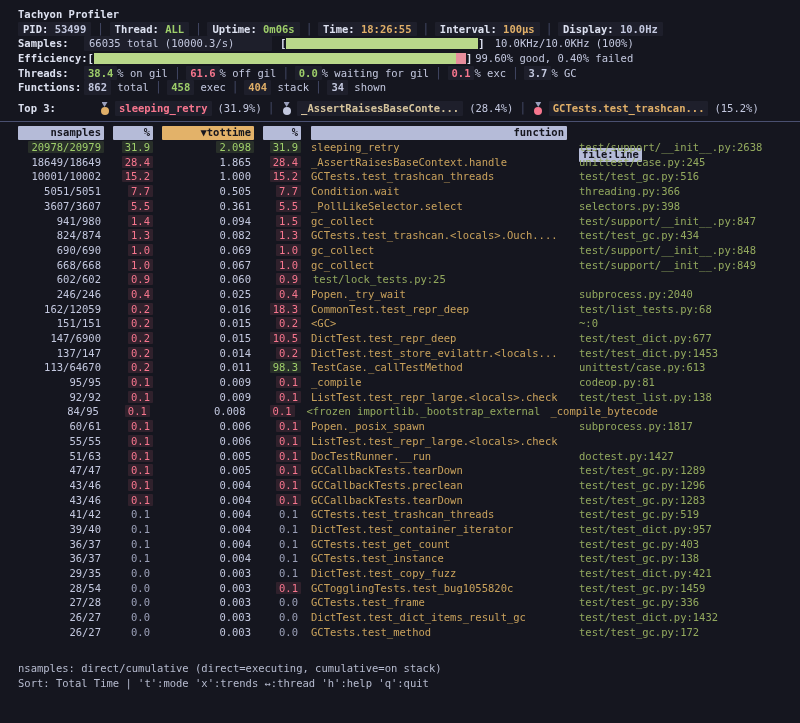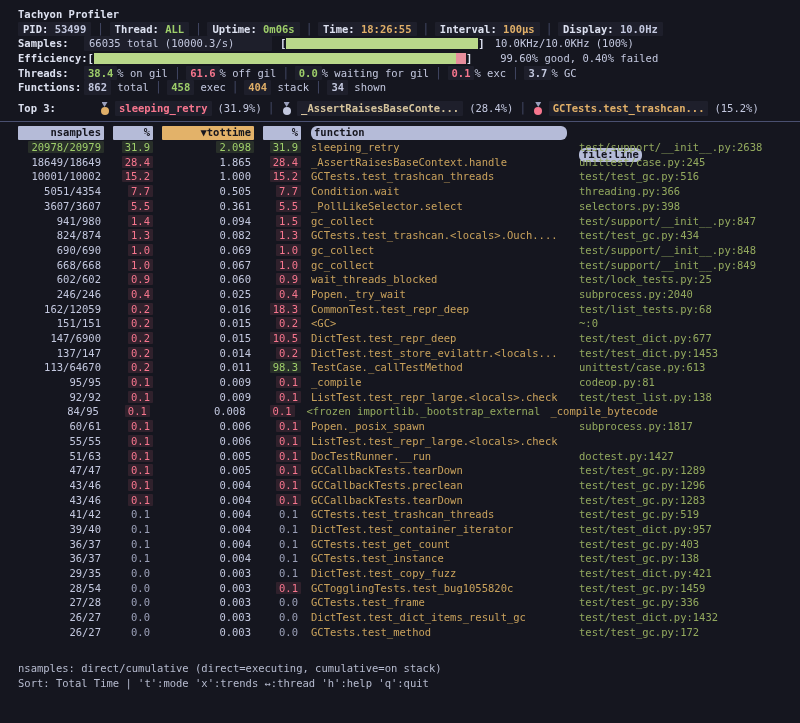--- a/index.html
+++ b/index.html
@@ -44,21 +44,21 @@
   .c{display:inline-block;}
   .c.ns{width:86px;text-align:right;}
   .c.pct{width:40px;text-align:right;margin-left:9px;}
   .c.tot{width:92px;text-align:right;margin-left:9px;}
   .c.cum{width:38px;text-align:right;margin-left:9px;}
   .c.fn{width:256px;margin-left:10px;overflow:hidden;color:var(--tan);}
   .c.file{flex:1;margin-left:12px;color:var(--filegreen);}
   .hcell{background:var(--hdrbg);color:var(--hdrfg);font-weight:bold;padding:0 3px;border-radius:1px;}
   .thead .c.ns,.thead .c.pct,.thead .c.tot,.thead .c.cum{padding:0;}
   .thead .hc{display:block;width:100%;box-sizing:border-box;text-align:right;}
-  .thead .c.fn .hc,.thead .c.file .hc{text-align:left;border-radius:6px;}
+  .thead .c.fn .hc,.thead .c.file .hc{text-align:right;}
   .thead .c.file{flex:0 0 auto;width:auto;margin-top:44px;}
   .hcell.sorted{background:#e3b269;}
   .v{padding:0 3px;border-radius:1px;}
   .v.g{color:var(--green);background:rgba(158,206,106,.14);}
   .v.r{color:var(--red);background:rgba(247,118,142,.12);}
   .v.d{color:var(--dim);}
   .v.n{color:var(--fg);}
   .footer{margin-top:21px;color:#b6bbcf;}
   .footer .line{height:15px;text-align:center;}
 </style>
@@ -92,21 +92,21 @@
     <span class="bar samples-bar"><span class="fill-green" style="width: 100%;"></span></span>
     <span class="bracket">]</span>
     <span style="margin-left:10px">10.0KHz/10.0KHz (100%)</span>
   </div>
 
   <div class="line">
     <span class="lbl">Efficiency:</span>
     <span class="bracket">[</span>
     <span class="bar eff-bar"><span class="fill-green" style="flex:1"></span><span class="fill-pink" style="width: max(10px, 0.4%);"></span></span>
     <span class="bracket">]</span>
-    <span style="margin-left:28px">99.60% good, 0.40% failed</span>
+    <span style="margin-left:3px">99.60% good, 0.40% failed</span>
   </div>
 
   <div class="line">
     <span class="lbl" style="width:66px">Threads:</span>
     <span class="num green">38.4</span><span>% on gil</span>
     <span class="sep">│</span>
     <span class="num red">61.6</span><span>% off gil</span>
     <span class="sep">│</span>
     <span class="num green">0.0</span><span>% waiting for gil</span>
     <span class="sep">│</span>
@@ -149,27 +149,27 @@
     <span class="c tot"><span class="hc hcell sorted">▼tottime</span></span>
     <span class="c cum"><span class="hc hcell">%</span></span>
     <span class="c fn"><span class="hc hcell">function</span></span>
     <span class="c file"><span class="hc hcell">file:line</span></span>
   </div>
 
   <div>
       <div class="trow"><span class="c ns"><span class="v g">20978/20979</span></span><span class="c pct"><span class="v g">31.9</span></span><span class="c tot"><span class="v g">2.098</span></span><span class="c cum"><span class="v g">31.9</span></span><span class="c fn">sleeping_retry</span><span class="c file">test/support/__init__.py:2638</span></div>
       <div class="trow"><span class="c ns"><span class="v n">18649/18649</span></span><span class="c pct"><span class="v r">28.4</span></span><span class="c tot"><span class="v n">1.865</span></span><span class="c cum"><span class="v r">28.4</span></span><span class="c fn">_AssertRaisesBaseContext.handle</span><span class="c file">unittest/case.py:245</span></div>
       <div class="trow"><span class="c ns"><span class="v n">10001/10002</span></span><span class="c pct"><span class="v r">15.2</span></span><span class="c tot"><span class="v n">1.000</span></span><span class="c cum"><span class="v r">15.2</span></span><span class="c fn">GCTests.test_trashcan_threads</span><span class="c file">test/test_gc.py:516</span></div>
-      <div class="trow"><span class="c ns"><span class="v n">5051/4354</span></span><span class="c pct"><span class="v r">7.7</span></span><span class="c tot"><span class="v n">0.505</span></span><span class="c cum"><span class="v r">7.7</span></span><span class="c fn">Condition.wait</span><span class="c file">threading.py:366</span></div>
+      <div class="trow"><span class="c ns"><span class="v n">5051/5051</span></span><span class="c pct"><span class="v r">7.7</span></span><span class="c tot"><span class="v n">0.505</span></span><span class="c cum"><span class="v r">7.7</span></span><span class="c fn">Condition.wait</span><span class="c file">threading.py:366</span></div>
       <div class="trow"><span class="c ns"><span class="v n">3607/3607</span></span><span class="c pct"><span class="v r">5.5</span></span><span class="c tot"><span class="v n">0.361</span></span><span class="c cum"><span class="v r">5.5</span></span><span class="c fn">_PollLikeSelector.select</span><span class="c file">selectors.py:398</span></div>
       <div class="trow"><span class="c ns"><span class="v n">941/980</span></span><span class="c pct"><span class="v r">1.4</span></span><span class="c tot"><span class="v n">0.094</span></span><span class="c cum"><span class="v r">1.5</span></span><span class="c fn">gc_collect</span><span class="c file">test/support/__init__.py:847</span></div>
       <div class="trow"><span class="c ns"><span class="v n">824/874</span></span><span class="c pct"><span class="v r">1.3</span></span><span class="c tot"><span class="v n">0.082</span></span><span class="c cum"><span class="v r">1.3</span></span><span class="c fn">GCTests.test_trashcan.&lt;locals&gt;.Ouch....</span><span class="c file">test/test_gc.py:434</span></div>
       <div class="trow"><span class="c ns"><span class="v n">690/690</span></span><span class="c pct"><span class="v r">1.0</span></span><span class="c tot"><span class="v n">0.069</span></span><span class="c cum"><span class="v r">1.0</span></span><span class="c fn">gc_collect</span><span class="c file">test/support/__init__.py:848</span></div>
       <div class="trow"><span class="c ns"><span class="v n">668/668</span></span><span class="c pct"><span class="v r">1.0</span></span><span class="c tot"><span class="v n">0.067</span></span><span class="c cum"><span class="v r">1.0</span></span><span class="c fn">gc_collect</span><span class="c file">test/support/__init__.py:849</span></div>
-      <div class="trow"><span class="c ns"><span class="v n">602/602</span></span><span class="c pct"><span class="v r">0.9</span></span><span class="c tot"><span class="v n">0.060</span></span><span class="c cum"><span class="v r">0.9</span></span><span class="c fn">wait_threads_blocked</span><span class="c file">test/lock_tests.py:25</span></div>
+      <div class="trow"><span class="c ns"><span class="v n">602/602</span></span><span class="c pct"><span class="v r">0.9</span></span><span class="c tot"><span class="v n">0.060</span></span><span class="c cum"><span class="v r">0.9</span></span><span class="c file">test/lock_tests.py:25</span></div>
       <div class="trow"><span class="c ns"><span class="v n">246/246</span></span><span class="c pct"><span class="v r">0.4</span></span><span class="c tot"><span class="v n">0.025</span></span><span class="c cum"><span class="v r">0.4</span></span><span class="c fn">Popen._try_wait</span><span class="c file">subprocess.py:2040</span></div>
       <div class="trow"><span class="c ns"><span class="v n">162/12059</span></span><span class="c pct"><span class="v r">0.2</span></span><span class="c tot"><span class="v n">0.016</span></span><span class="c cum"><span class="v r">18.3</span></span><span class="c fn">CommonTest.test_repr_deep</span><span class="c file">test/list_tests.py:68</span></div>
       <div class="trow"><span class="c ns"><span class="v n">151/151</span></span><span class="c pct"><span class="v r">0.2</span></span><span class="c tot"><span class="v n">0.015</span></span><span class="c cum"><span class="v r">0.2</span></span><span class="c fn">&lt;GC&gt;</span><span class="c file">~:0</span></div>
       <div class="trow"><span class="c ns"><span class="v n">147/6900</span></span><span class="c pct"><span class="v r">0.2</span></span><span class="c tot"><span class="v n">0.015</span></span><span class="c cum"><span class="v r">10.5</span></span><span class="c fn">DictTest.test_repr_deep</span><span class="c file">test/test_dict.py:677</span></div>
       <div class="trow"><span class="c ns"><span class="v n">137/147</span></span><span class="c pct"><span class="v r">0.2</span></span><span class="c tot"><span class="v n">0.014</span></span><span class="c cum"><span class="v r">0.2</span></span><span class="c fn">DictTest.test_store_evilattr.&lt;locals...</span><span class="c file">test/test_dict.py:1453</span></div>
       <div class="trow"><span class="c ns"><span class="v n">113/64670</span></span><span class="c pct"><span class="v r">0.2</span></span><span class="c tot"><span class="v n">0.011</span></span><span class="c cum"><span class="v g">98.3</span></span><span class="c fn">TestCase._callTestMethod</span><span class="c file">unittest/case.py:613</span></div>
       <div class="trow"><span class="c ns"><span class="v n">95/95</span></span><span class="c pct"><span class="v r">0.1</span></span><span class="c tot"><span class="v n">0.009</span></span><span class="c cum"><span class="v r">0.1</span></span><span class="c fn">_compile</span><span class="c file">codeop.py:81</span></div>
       <div class="trow"><span class="c ns"><span class="v n">92/92</span></span><span class="c pct"><span class="v r">0.1</span></span><span class="c tot"><span class="v n">0.009</span></span><span class="c cum"><span class="v r">0.1</span></span><span class="c fn">ListTest.test_repr_large.&lt;locals&gt;.check</span><span class="c file">test/test_list.py:138</span></div>
       <div class="trow"><span class="c ns"><span class="v n">84/95</span></span><span class="c pct"><span class="v r">0.1</span></span><span class="c tot"><span class="v n">0.008</span></span><span class="c cum"><span class="v r">0.1</span></span><span class="c file">&lt;frozen importlib._bootstrap_external</span><span class="c fn">_compile_bytecode</span></div>
       <div class="trow"><span class="c ns"><span class="v n">60/61</span></span><span class="c pct"><span class="v r">0.1</span></span><span class="c tot"><span class="v n">0.006</span></span><span class="c cum"><span class="v r">0.1</span></span><span class="c fn">Popen._posix_spawn</span><span class="c file">subprocess.py:1817</span></div>

